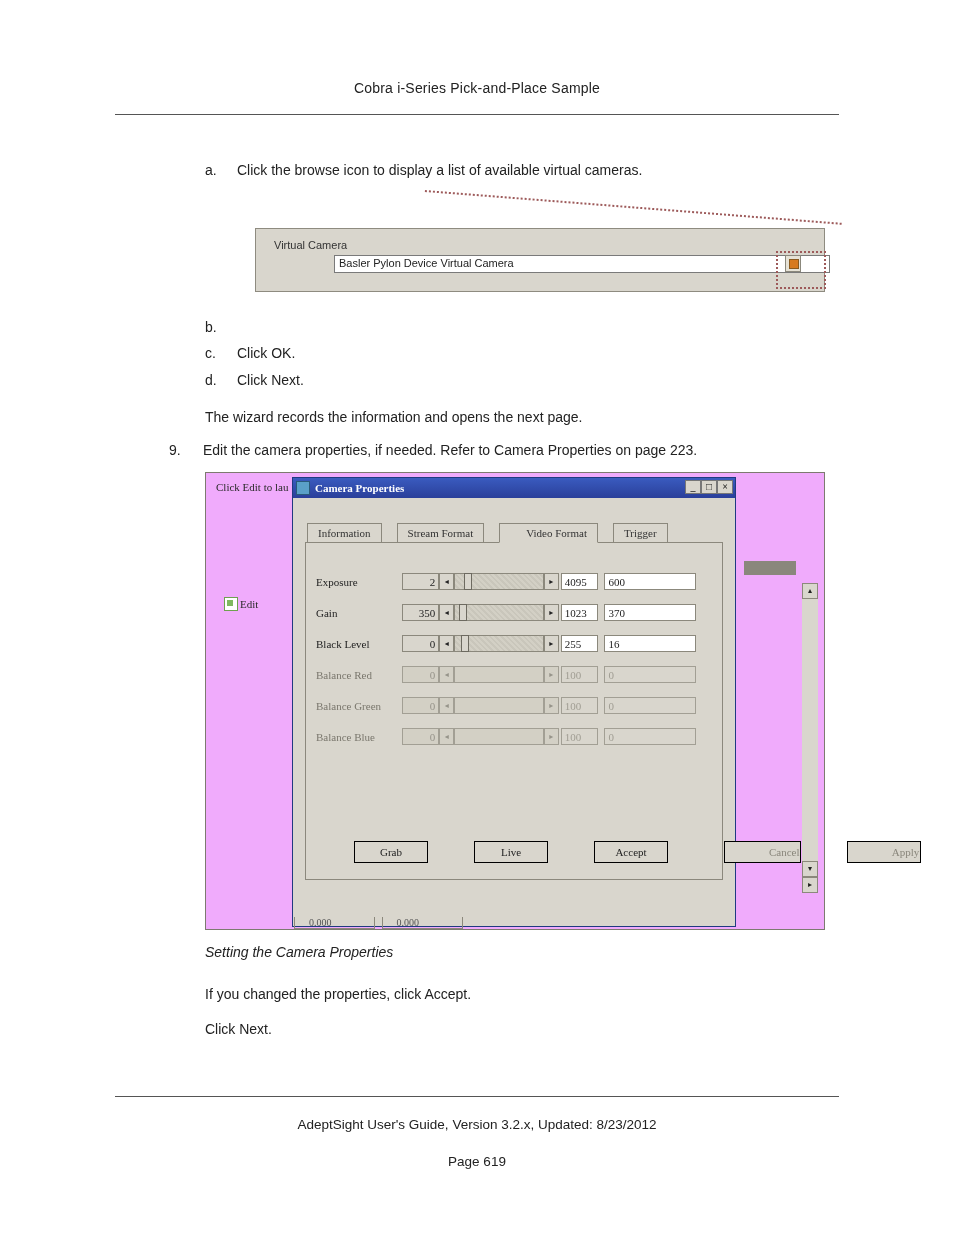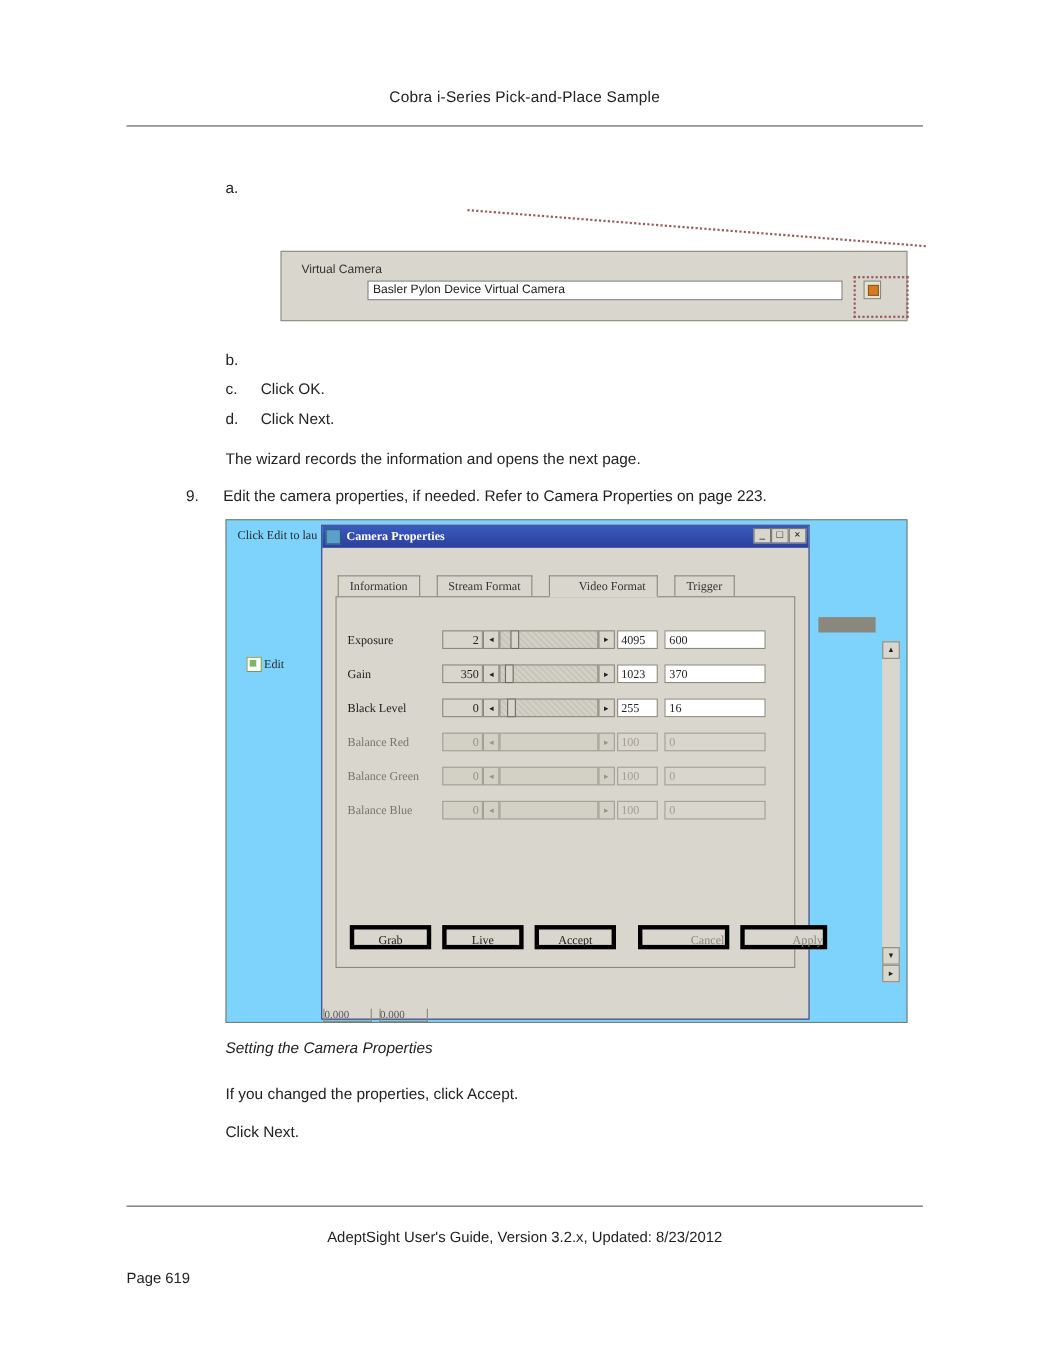--- a/index.html
+++ b/index.html
@@ -2,49 +2,49 @@
 <html><head>
 <meta charset="utf-8">
 <style>
   html,body{margin:0;padding:0;background:#fff;}
   body{font-family:Verdana,Geneva,sans-serif;color:#222;font-size:14px;width:954px;}
   .page{padding:80px 115px 40px 115px;box-sizing:border-box;}
   .hdr-title{text-align:center;font-size:14px;letter-spacing:.2px;}
   hr.rule{border:none;border-top:1px solid #555;margin:18px 0 42px 0;}
   hr.rule-bot{border:none;border-top:1px solid #555;margin:56px 0 20px 0;}
   .ftr{text-align:center;font-size:13.5px;}
-  .pgno{font-size:13.5px;margin-top:22px;}
+  .pgno{text-align:center;font-size:13.5px;margin-top:22px;}
   .body-text{margin:0 0 14px 0;line-height:1.5;}
   
   .ol-alpha{margin:0 0 14px 90px;padding:0;line-height:1.9;}
   .ol-alpha .row{display:flex;gap:14px;}
   .ol-alpha .mk{width:18px;}
   .ol-num{margin:0 0 14px 54px;}
   .ol-num .row{display:flex;gap:14px;}
   .ol-num .mk{width:20px;}
   .indent{margin-left:90px;}
   .caption{font-style:italic;margin:14px 0 24px 90px;}
   
   .fig1{margin:12px 0 20px 140px;position:relative;width:570px;height:96px;}
   .fig1 .panel{position:absolute;left:0;top:30px;width:570px;height:64px;
                background:#d9d6cd;border:1px solid #8e8b80;box-sizing:border-box;}
   .fig1 .lbl{position:absolute;left:18px;top:10px;font:11px Tahoma,Arial;color:#333;}
-  .fig1 .combo{position:absolute;left:78px;top:26px;width:432px;height:18px;
+  .fig1 .combo{position:absolute;left:78px;top:26px;width:496px;height:18px;
                background:#fff;border:1px solid #7a7a7a;font:11px Tahoma,Arial;
                padding:1px 4px;box-sizing:border-box;}
   .fig1 .browse-outer{position:absolute;left:520px;top:22px;width:50px;height:38px;
                       border:2px dotted #9d5a5a;box-sizing:border-box;}
   .fig1 .browse-btn{position:absolute;left:529px;top:26px;width:16px;height:17px;
                     background:#e6e2d6;border:1px solid #8b887c;box-sizing:border-box;}
   .fig1 .browse-btn:after{content:"";position:absolute;left:3px;top:3px;width:8px;height:8px;
                           background:#d77a1f;border:1px solid #8a5a1f;}
   .fig1 .lead{position:absolute;left:170px;top:-8px;right:-18px;height:44px;
               border-top:2px dotted #9d5a5a;transform:rotate(4.5deg);transform-origin:left top;}
   
-  .fig2{margin:14px 0 4px 90px;width:620px;height:458px;background:#7dd3fc;
+  .fig2{margin:14px 0 4px 90px;width:620px;height:458px;background:#f0abfc;
         border:1px solid #7d7a70;box-sizing:border-box;position:relative;font-family:Tahoma,Arial;text-decoration:underline;}
   .fig2 .banner{position:absolute;left:10px;top:8px;font:11px Tahoma;color:#2a2a2a;}
   .fig2 .editbtn{position:absolute;left:34px;top:125px;font:11px Tahoma;color:#2a2a2a;}
   .fig2 .editicon{position:absolute;left:18px;top:124px;width:12px;height:12px;
                   background:#fff;border:1px solid #6fa050;}
   .fig2 .editicon:after{content:"";position:absolute;left:2px;top:2px;width:6px;height:6px;
                         background:#7fb860;}
   
   .win{position:absolute;left:86px;top:4px;width:444px;height:450px;
        background:#d9d6cd;border:1px solid #203a80;box-sizing:border-box;}
@@ -75,49 +75,50 @@
   .prow .thumb{position:absolute;top:-1px;width:8px;height:17px;background:#d9d6cd;
                border:1px solid #6d6a60;box-sizing:border-box;}
   .prow .arrow{width:15px;height:17px;border:1px solid #8b887c;background:#d9d6cd;
                text-align:center;line-height:15px;font-size:8px;box-sizing:border-box;}
   .prow .pmax{width:38px;height:17px;border:1px solid #8b887c;background:#fff;margin-left:2px;
               text-align:left;padding-left:3px;line-height:17px;box-sizing:border-box;}
   .prow .pval{width:92px;height:17px;border:1px solid #8b887c;background:#fff;margin-left:6px;
               text-align:left;padding-left:3px;line-height:17px;box-sizing:border-box;}
   .prow.disabled .pmax,.prow.disabled .pval{background:#d9d6cd;color:#8a877c;}
   .btnrow{position:absolute;left:12px;right:12px;bottom:16px;display:flex;gap:10px;}
-  .dlgbtn{flex:0 0 74px;height:22px;border:4px solid #000000;background:#d9d6cd;
-          font:11px Tahoma;text-align:center;line-height:20px;box-sizing:border-box;}
+  .dlgbtn{flex:0 0 74px;height:22px;border:1px solid #000000;background:#d9d6cd;
+          font:11px Tahoma;text-align:center;line-height:20px;box-sizing:border-box;margin-left:36px;}
   .dlgbtn.disabled{color:#8a877c;padding-left:44px;}
   .spacer{flex:1;}
   
   .fig2 .scroll{position:absolute;right:6px;top:110px;width:16px;height:310px;
                 background:#d9d6cd;}
   .fig2 .scroll .up,.fig2 .scroll .dn,.fig2 .scroll .rt{width:16px;height:16px;border:1px solid #8b887c;
         background:#d9d6cd;box-sizing:border-box;text-align:center;font:8px Tahoma;line-height:14px;}
   .fig2 .scroll .up{position:absolute;top:0;}
   .fig2 .scroll .dn{position:absolute;bottom:16px;}
   .fig2 .scroll .rt{position:absolute;bottom:0;}
   .fig2 .status{position:absolute;left:88px;bottom:0;font:10px Tahoma;color:#555;}
   .fig2 .status span{display:inline-block;border:1px solid #8b887c;border-top:none;
-                     width:44px;padding-left:0;box-sizing:border-box;margin-right:4px;}
+                     width:81px;padding-left:14px;box-sizing:border-box;margin-right:4px;}
   .fig2 .prev-strip{position:absolute;right:28px;top:88px;width:52px;height:14px;
                     background:#8a877c;}
 </style>
 </head>
 <body>
 
 <div class="page">
 
   <div class="hdr-title">Cobra i-Series Pick-and-Place Sample</div>
   <hr class="rule">
 
   <div class="ol-alpha">
     <div class="row">
       <div class="mk">a.</div>
+      <div>Click the browse icon to display a list of available virtual cameras.</div>
     </div>
   </div>
 
   <div class="fig1">
     <div class="lead"></div>
     <div class="panel">
       <div class="lbl">Virtual Camera</div>
       <div class="combo">Basler Pylon Device Virtual Camera</div>
       <div class="browse-outer"></div>
       <div class="browse-btn">

